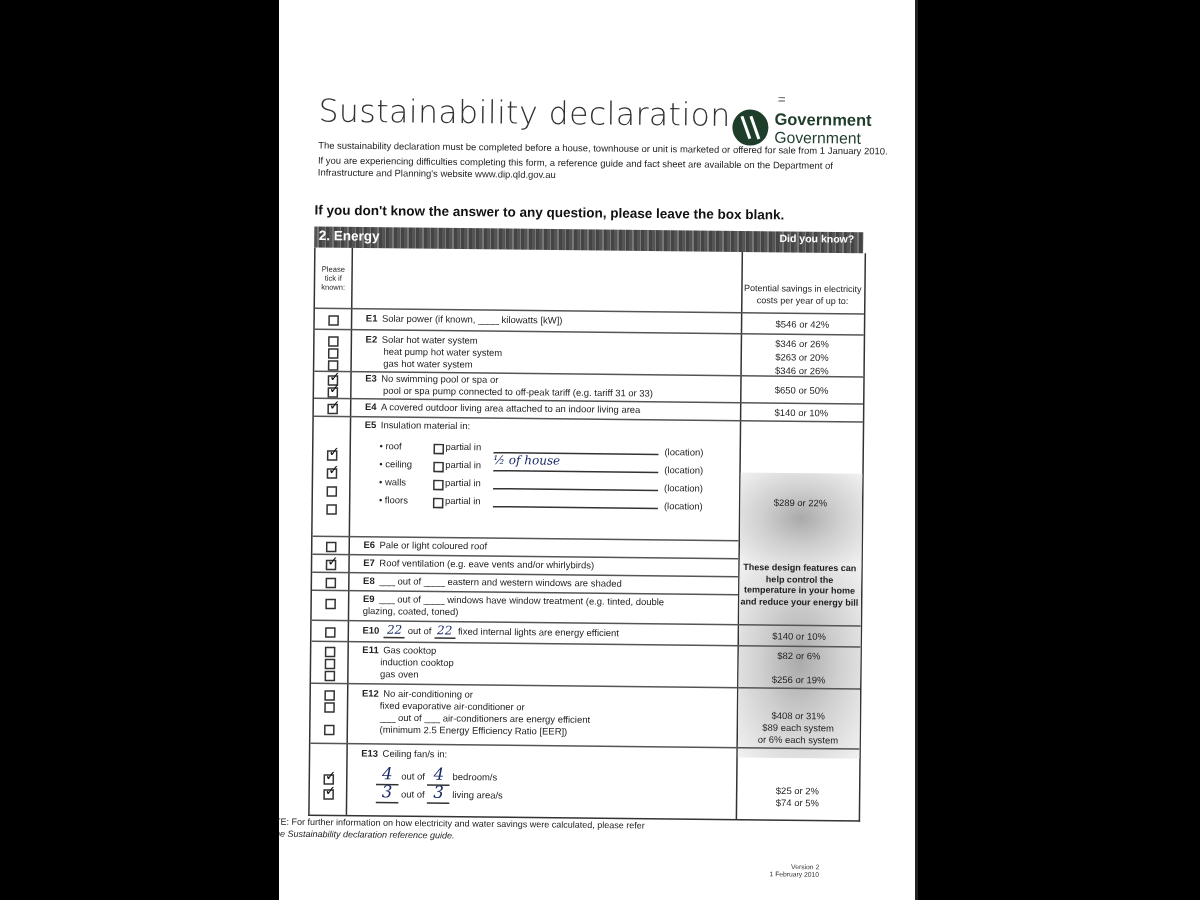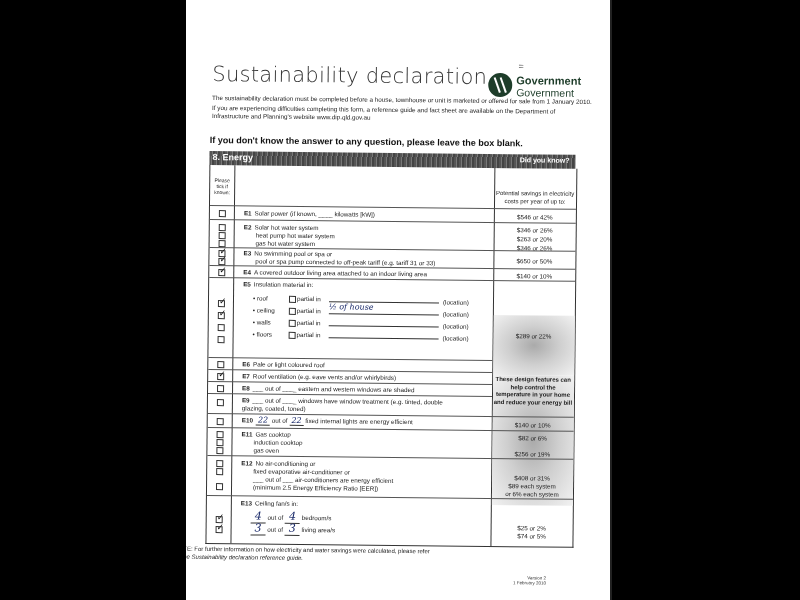--- a/index.html
+++ b/index.html
@@ -52,21 +52,21 @@
     </div>
 
     <div class="intro">
       <p>The sustainability declaration must be completed before a house, townhouse or unit is marketed or offered for sale from 1 January 2010.</p>
       <p>If you are experiencing difficulties completing this form, a reference guide and fact sheet are available on the Department of Infrastructure and Planning's website www.dip.qld.gov.au</p>
     </div>
 
     <div class="warn">If you don't know the answer to any question, please leave the box blank.</div>
 
     <div class="band">
-      <span class="band-title">8. Energy</span>
+      <span class="band-title">2. Energy</span>
       <span class="band-dyk">Did you know?</span>
     </div>
 
     <div class="table">
       <div class="vline" style="left:24px"></div>
       <div class="vline" style="left:284px"></div>
 
       <div class="shade" style="top:147px;height:60px"></div>
       <div class="shade" style="top:207px;height:130px"></div>
 

